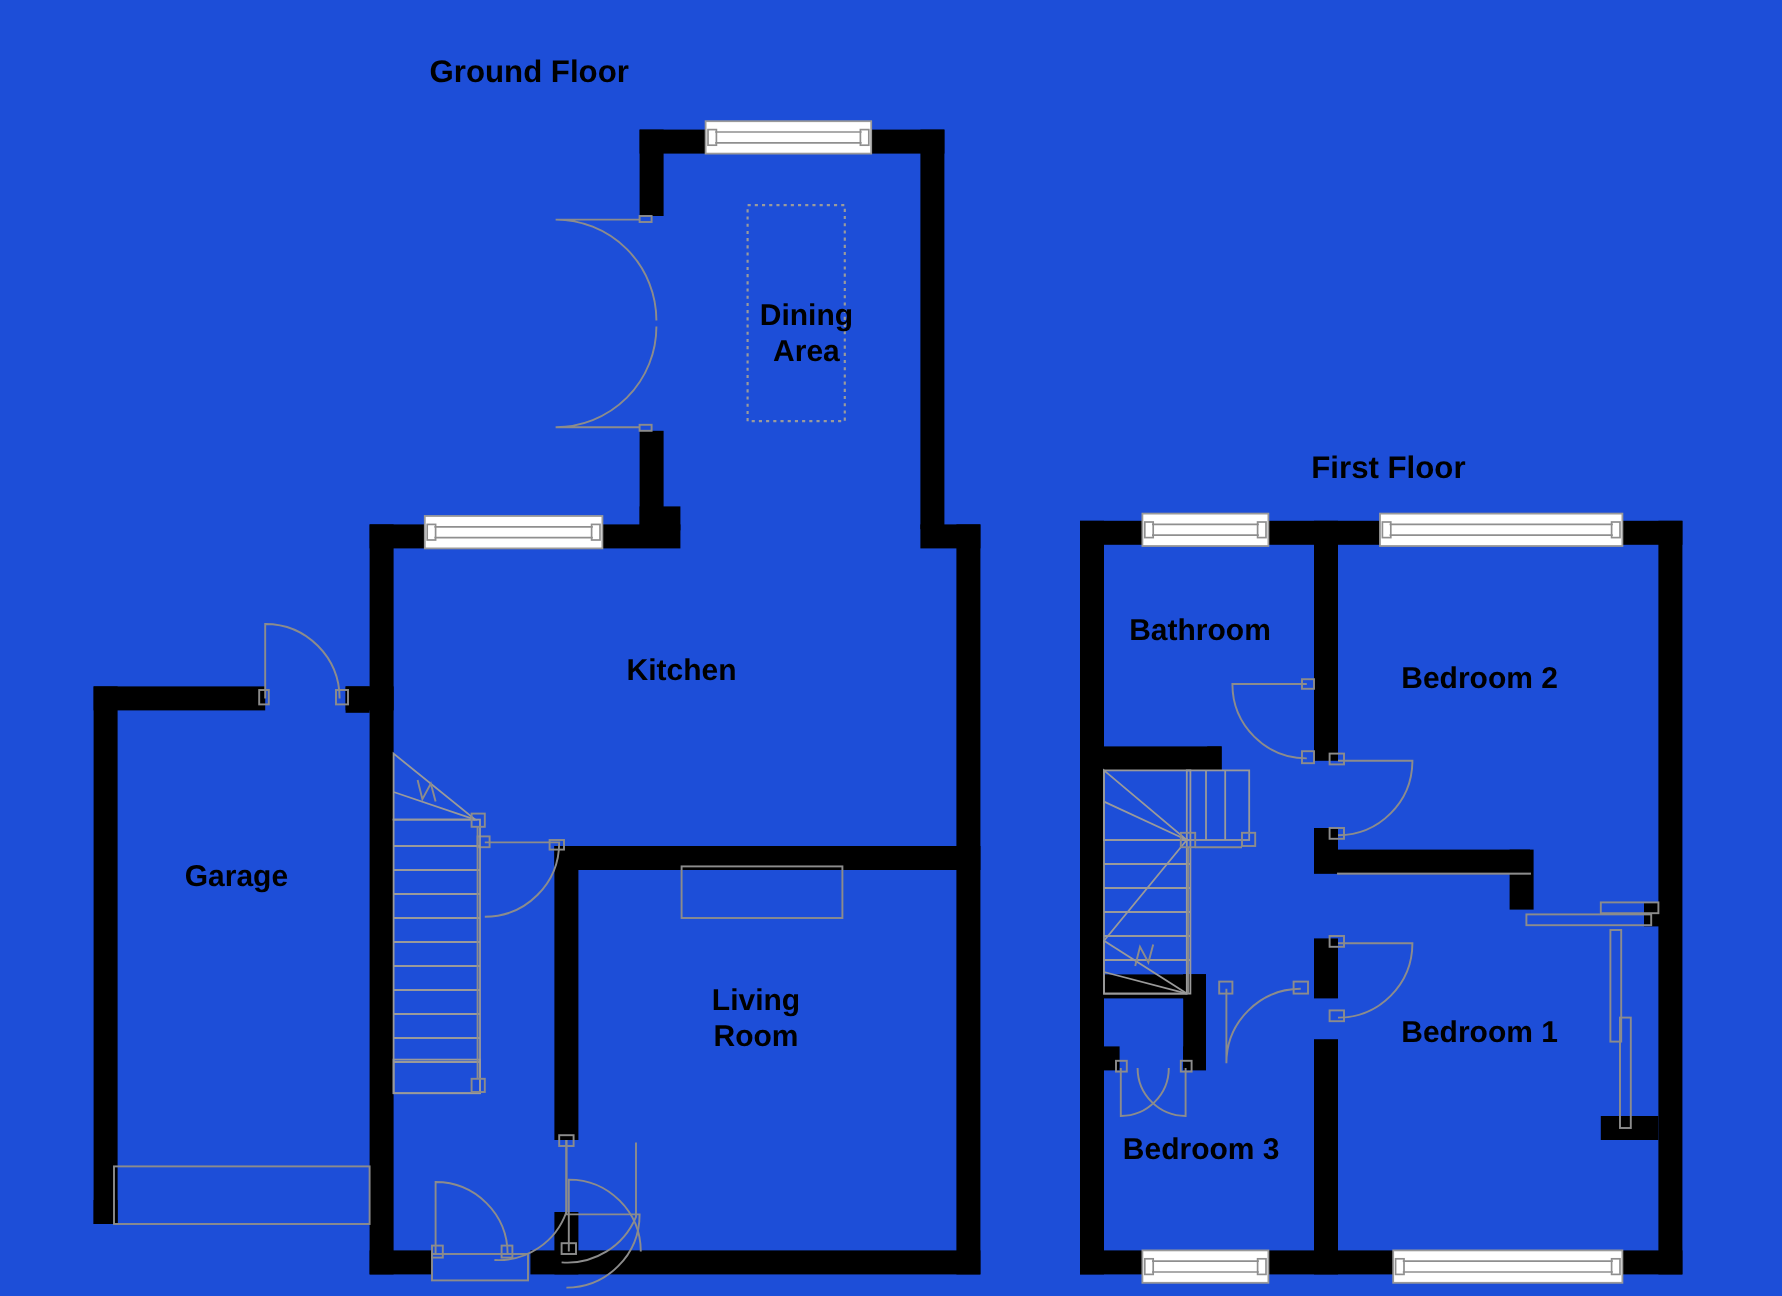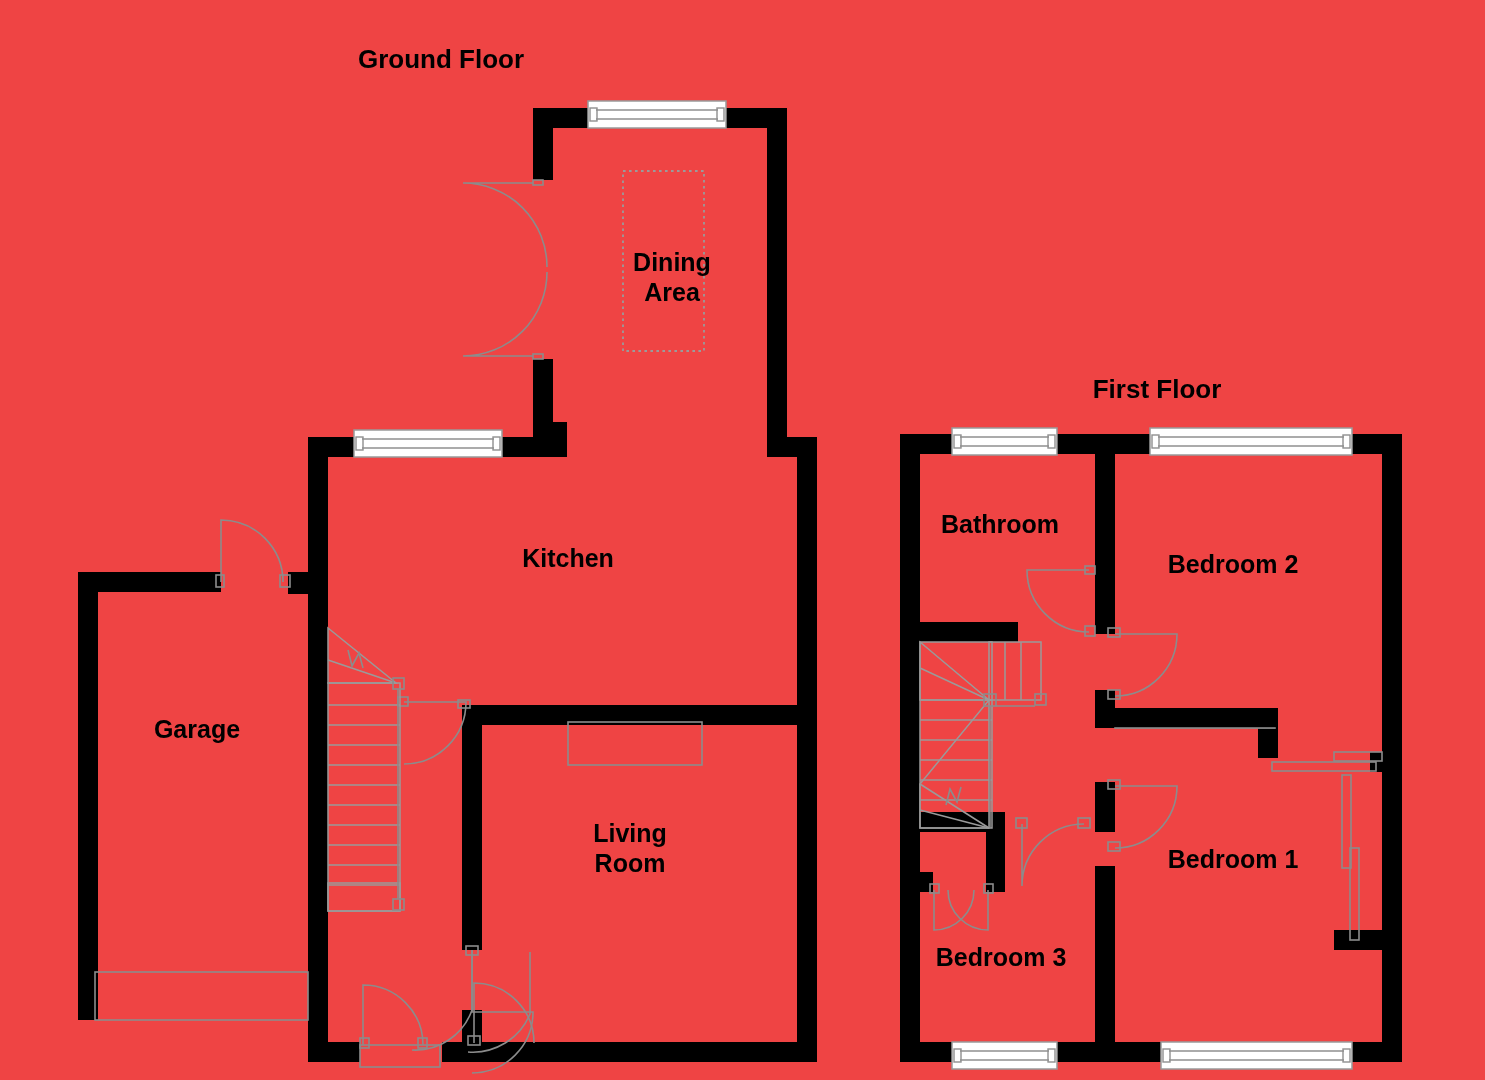--- a/index.html
+++ b/index.html
@@ -10,21 +10,21 @@
   body {
     width: 1485px;
     height: 1080px;
     font-family: "Liberation Sans", sans-serif;
     overflow: hidden;
   }
   #plan-root {
     position: relative;
     width: 1485px;
     height: 1080px;
-    background: #ef4444;
+    background: #1d4ed8;
   }
   svg.floorplan {
     position: absolute;
     top: 0;
     left: 0;
     width: 1485px;
     height: 1080px;
     display: block;
   }
   .wall { fill: #000000; }

